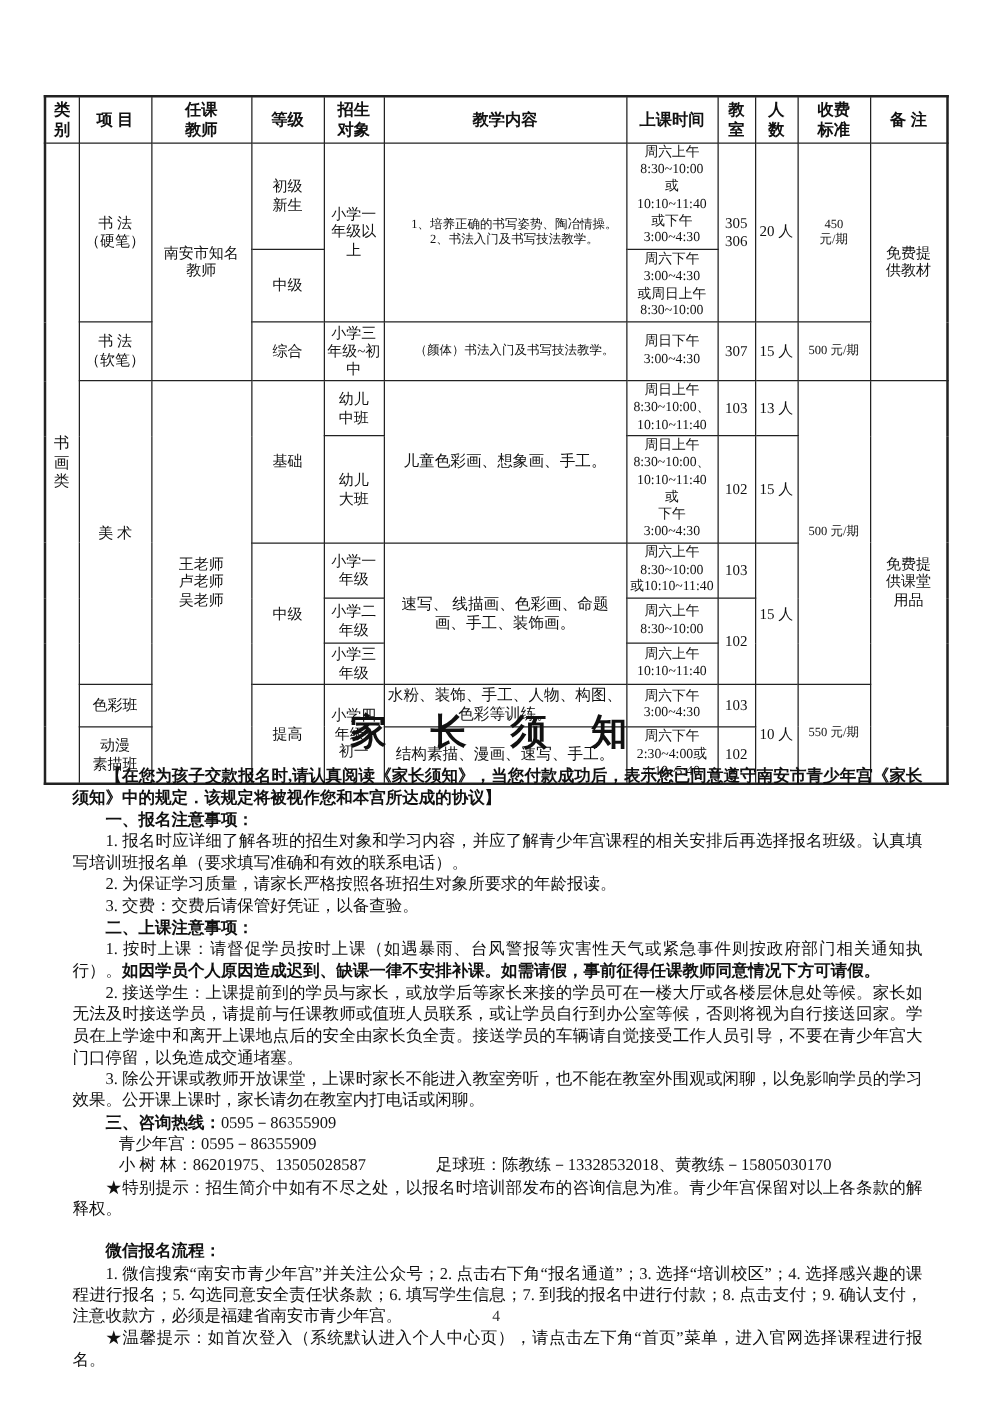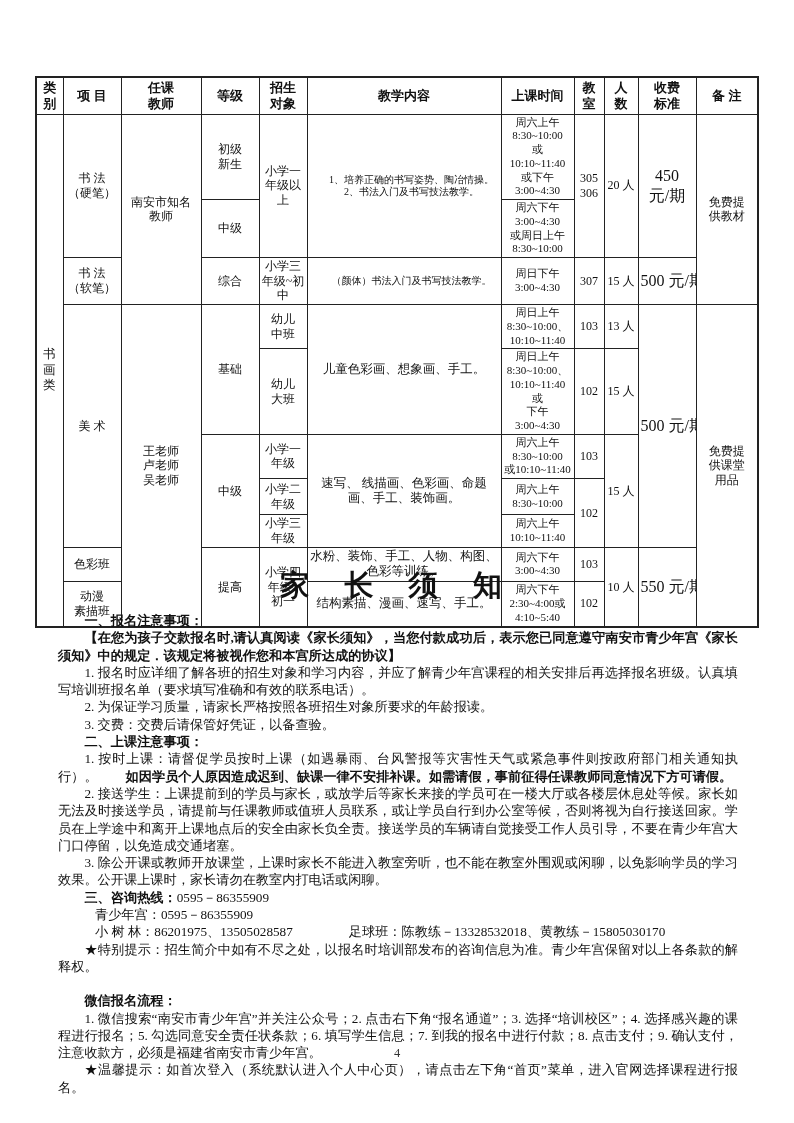--- a/index.html
+++ b/index.html
@@ -24,34 +24,34 @@
   th.hdr{
     font-family:"Liberation Sans","DejaVu Sans",sans-serif;
     font-weight:bold;font-size:13px;white-space:pre-line;
   }
   .pre{white-space:pre-line;}
   .cat-cell{font-size:12.5px;letter-spacing:1px;}
   .time-cell{font-size:11px;line-height:1.25;white-space:pre-line;}
   .content-cell{font-size:10px;text-align:left;padding:2px 4px;}
   .content-indent{text-indent:1.5em;}
   .content-center{text-align:center;padding:2px 3px;font-size:12.5px;}
-  .fee-cell{font-size:16px;white-space:pre-line;}
+  .fee-cell{font-size:10px;white-space:pre-line;}
   .nowrap{white-space:nowrap;}
 
   
   .notice{position:absolute;left:58px;right:56px;top:566px;}
   .notice-title{
     text-align:center;font-size:29px;font-weight:bold;letter-spacing:14px;
     font-family:"Liberation Serif","DejaVu Serif",serif;margin:0 0 6px 0;
   }
   .notice p{margin:0;font-size:13.2px;line-height:17.3px;text-align:justify;}
   .indent{text-indent:2em;}
   .intro{font-weight:bold;}
   b.sec{font-family:"Liberation Sans","DejaVu Sans",sans-serif;font-weight:bold;}
-  .boldrun{font-family:"Liberation Sans","DejaVu Sans",sans-serif;font-weight:bold;margin-left:28px;}
+  .boldrun{font-family:"Liberation Sans","DejaVu Sans",sans-serif;font-weight:bold;}
   .phone-line{text-indent:2.8em;}
   .gap-right{margin-left:56px;}
   .spacer{height:17px;}
 
   .page-num{
     position:absolute;left:0;right:0;top:1046px;text-align:center;
     font-size:12.5px;color:#333;
   }
 </style>
 </head>
@@ -218,23 +218,23 @@
 2:30~4:00或
 4:10~5:40</td>
       <td>102</td>
     </tr>
   </tbody>
     </table>
 
   <div class="notice">
     <h1 class="notice-title">家 长 须 知</h1>
 
+    <p class="indent intro">【在您为孩子交款报名时,请认真阅读《家长须知》，当您付款成功后，表示您已同意遵守南安市青少年宫《家长须知》中的规定．该规定将被视作您和本宫所达成的协议】</p>
+
     <p class="indent"><b class="sec">一、报名注意事项：</b></p>
-
-    <p class="indent intro">【在您为孩子交款报名时,请认真阅读《家长须知》，当您付款成功后，表示您已同意遵守南安市青少年宫《家长须知》中的规定．该规定将被视作您和本宫所达成的协议】</p>
     <p class="indent">1. 报名时应详细了解各班的招生对象和学习内容，并应了解青少年宫课程的相关安排后再选择报名班级。认真填写培训班报名单（要求填写准确和有效的联系电话）。</p>
     <p class="indent">2. 为保证学习质量，请家长严格按照各班招生对象所要求的年龄报读。</p>
     <p class="indent">3. 交费：交费后请保管好凭证，以备查验。</p>
 
     <p class="indent"><b class="sec">二、上课注意事项：</b></p>
     <p class="indent"><span>1. 按时上课：请督促学员按时上课（如遇暴雨、台风警报等灾害性天气或紧急事件则按政府部门相关通知执行）。</span><span class="boldrun">如因学员个人原因造成迟到、缺课一律不安排补课。如需请假，事前征得任课教师同意情况下方可请假。</span></p>
     <p class="indent">2. 接送学生：上课提前到的学员与家长，或放学后等家长来接的学员可在一楼大厅或各楼层休息处等候。家长如无法及时接送学员，请提前与任课教师或值班人员联系，或让学员自行到办公室等候，否则将视为自行接送回家。学员在上学途中和离开上课地点后的安全由家长负全责。接送学员的车辆请自觉接受工作人员引导，不要在青少年宫大门口停留，以免造成交通堵塞。</p>
     <p class="indent">3. 除公开课或教师开放课堂，上课时家长不能进入教室旁听，也不能在教室外围观或闲聊，以免影响学员的学习效果。公开课上课时，家长请勿在教室内打电话或闲聊。</p>
 
     <p class="indent"><b class="sec">三、咨询热线：</b><span>0595－86355909</span></p>

